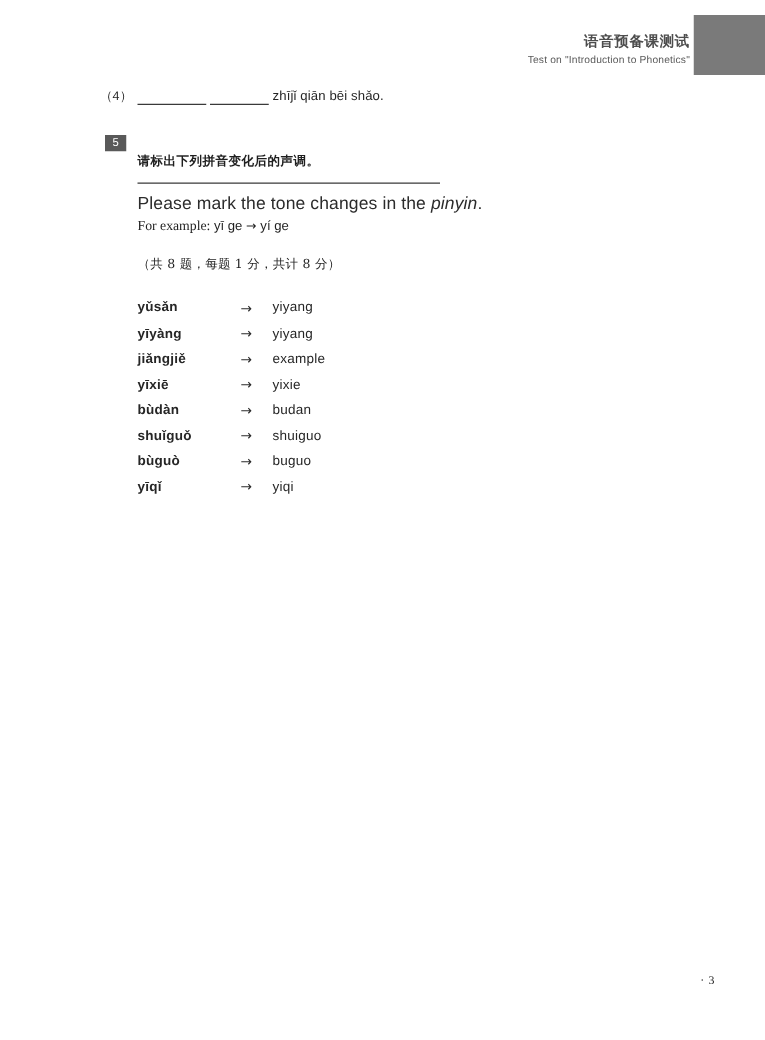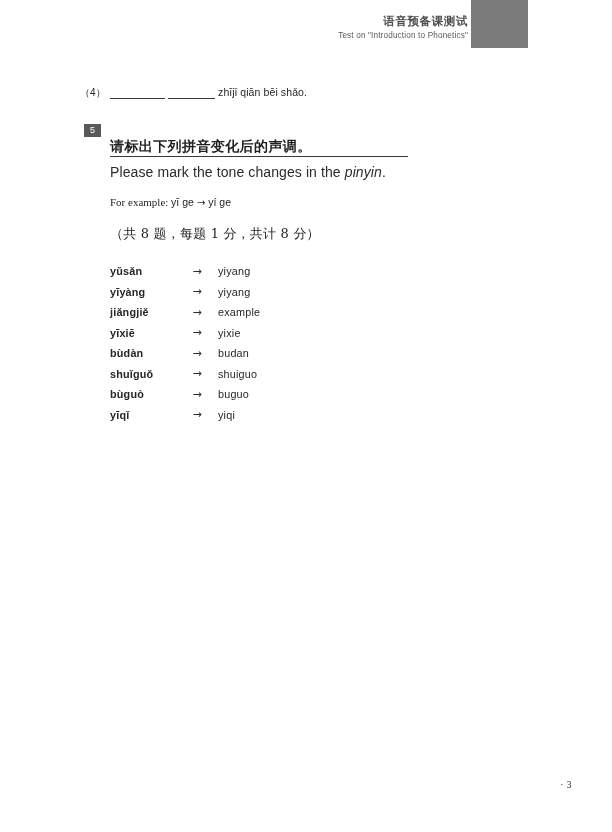--- a/index.html
+++ b/index.html
@@ -12,23 +12,23 @@
     height: 832px;
     position: relative;
     font-family: "Liberation Sans", sans-serif;
     color: #231f20;
     overflow: hidden;
   }
 
   
   .header {
     position: absolute;
-    top: 0;
+    top: 12px;
     left: 0;
-    width: 528px;
+    width: 612px;
     height: 56px;
   }
   .header-gray-block {
     position: absolute;
     top: 0;
     right: 0;
     width: 57px;
     height: 48px;
     background: #7a7a7a;
   }
@@ -52,21 +52,21 @@
     font-size: 8.2px;
     color: #5a5a5a;
     display: block;
     margin-top: 4px;
     letter-spacing: 0.15px;
   }
 
   
   .content {
     position: absolute;
-    top: 86px;
+    top: 70px;
     left: 0;
     width: 516px;
   }
 
   .fill-line {
     font-family: "Liberation Sans", sans-serif;
     font-size: 10.5px;
     color: #262626;
     margin-left: 110px;
     margin-bottom: 9px;
@@ -111,66 +111,66 @@
     text-align: center;
     line-height: 13px;
     flex: 0 0 auto;
     margin-top: 2px;
   }
   .section-title-wrap {
     margin-left: 9px;
   }
   .section-title-cn {
     font-family: "DejaVu Sans", sans-serif;
-    font-size: 14px;
+    font-size: 10px;
     font-weight: bold;
     color: #1f1f1f;
     letter-spacing: 0.4px;
     display: inline-block;
     border-bottom: 1.2px solid #3a3a3a;
-    padding-bottom: 0;
+    padding-bottom: 10px;
     padding-right: 96px;
     white-space: nowrap;
     margin-top: 16px;
   }
   .section-title-en {
     font-family: "Liberation Sans", sans-serif;
     font-size: 14px;
     color: #2b2b2b;
     margin-top: 7px;
     letter-spacing: 0.1px;
     white-space: nowrap;
   }
   .section-title-en i {
     font-style: italic;
   }
 
   .example-line {
     margin-left: 110px;
-    margin-top: 16px;
+    margin-top: 5px;
     font-family: "Liberation Serif", serif;
     font-size: 11px;
     color: #1f1f1f;
     white-space: nowrap;
   }
   .example-line .pin {
     font-family: "Liberation Sans", sans-serif;
     font-size: 10.5px;
   }
   .example-line .arr {
     font-family: "DejaVu Sans", sans-serif;
     font-size: 10px;
     padding: 0 3px;
   }
 
   .count-line {
     margin-left: 110px;
     margin-top: 17px;
     font-family: "DejaVu Serif", serif;
-    font-size: 13px;
+    font-size: 10px;
     color: #1f1f1f;
     letter-spacing: 0.2px;
     white-space: nowrap;
   }
 
   
   .word-list {
     margin-left: 110px;
     margin-top: 18px;
   }

